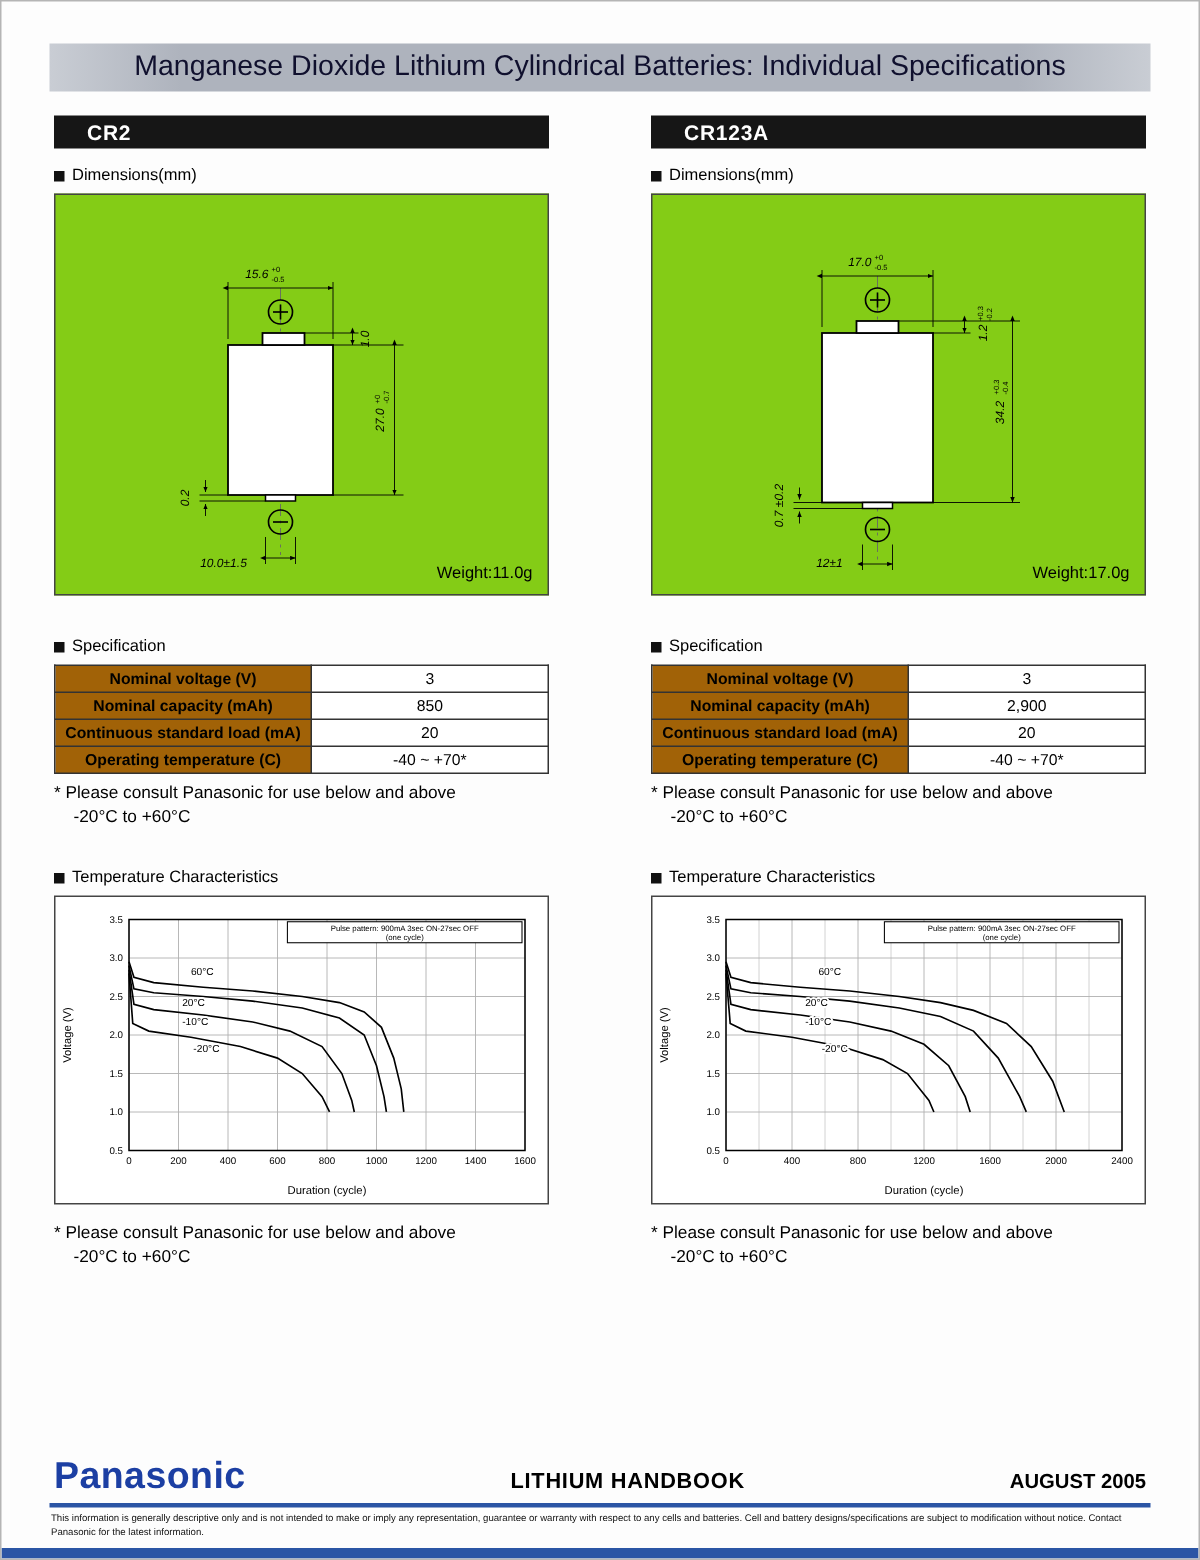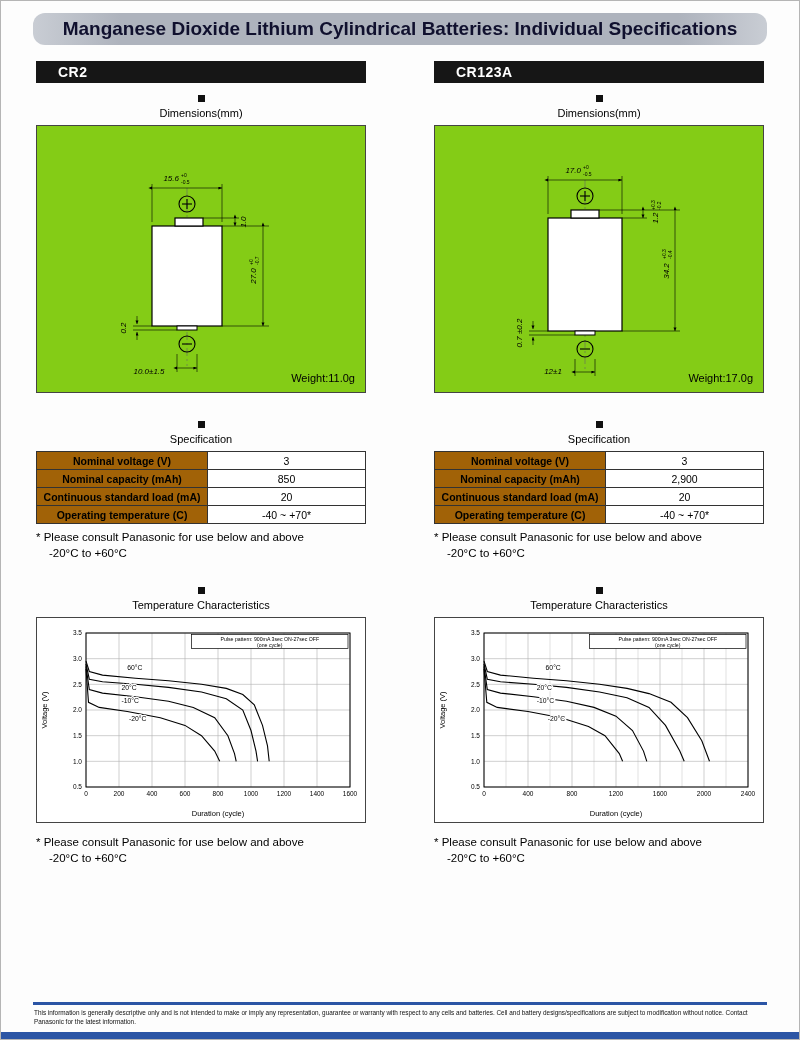--- a/index.html
+++ b/index.html
@@ -2,28 +2,28 @@
 <html><head>
 <meta charset="utf-8">
 <style>
   * { margin:0; padding:0; box-sizing:border-box; }
   body { background:#888; font-family:"Liberation Sans", sans-serif; }
   .page {
     width:800px; height:1040px; position:relative; background:#fdfdfd;
     border:1px solid #b5b5b5; overflow:hidden; margin:0 auto;
   }
   .banner {
-    margin:12px 32px 0;
+    margin:28px 32px 0;
     background:linear-gradient(90deg,#c9cdd4 0%,#aeb3bd 12%,#aeb3bd 88%,#c9cdd4 100%);
-    text-align:center; font-size:19px; font-weight:bold; color:#10102e; padding:5px 0;border-radius:12px;
+    text-align:center; font-size:19px; font-weight:normal; color:#10102e; padding:5px 0;
   }
   .columns { display:flex; justify-content:space-between; margin:16px 35px 0; }
   .col { width:330px; flex:0 0 330px; display:flex; flex-direction:column; }
   .model-bar { background:#161616; color:#fff; font-weight:bold; font-size:14px; padding:3px 22px; margin-bottom:12px; letter-spacing:0.5px; }
-  .section-label { font-size:11px; color:#000; display:flex; align-items:center; gap:5px; margin-bottom:6px;flex-direction:column; }
+  .section-label { font-size:11px; color:#000; display:flex; align-items:center; gap:5px; margin-bottom:6px; }
   .sq { width:7px; height:7px; background:#111; display:inline-block; flex:0 0 7px; }
   .dim-box { border:1px solid #444; height:268px; position:relative; margin-bottom:28px; background:#84cc16; }
   .weight { position:absolute; right:10px; bottom:8px; font-size:11px; color:#000; }
   .spec-table { width:100%; border-collapse:collapse; margin-bottom:4px; background:#fff; }
   .spec-table td { border:1px solid #333; text-align:center; font-size:10.5px; padding:2.5px 2px; height:15px; color:#000; }
   .spec-table td.lbl { background:#a16207; font-weight:bold; width:52%;text-align:center; }
   .note { font-size:11.5px; margin:2px 0 26px; color:#000; line-height:1.35; }
   .note .l2 { margin-left:13px; }
   .chart-box { border:1px solid #444; height:206px; margin-bottom:10px; display:flex; align-items:center; justify-content:center; background:#fff; }
   svg text { font-family:"Liberation Sans", sans-serif; fill:#000; }
@@ -355,18 +355,23 @@
 
       <div class="note">
         <div>* Please consult Panasonic for use below and above</div>
         <div class="l2">-20°C to +60°C</div>
       </div>
     </div>
 
   </div>
 
   <div class="footer">
+    <div class="footer-row">
+      <span class="brand">Panasonic</span>
+      <span class="handbook">LITHIUM HANDBOOK</span>
+      <span class="date">AUGUST 2005</span>
+    </div>
     <div class="blue-rule"></div>
     <div class="disclaimer">This information is generally descriptive only and is not intended to make or imply any representation, guarantee or warranty with respect to any cells and batteries. Cell and battery designs/specifications are subject to modification without notice. Contact Panasonic for the latest information.</div>
     <div class="bottom-bar"></div>
   </div>
 
 </div>
 
 </body></html>

